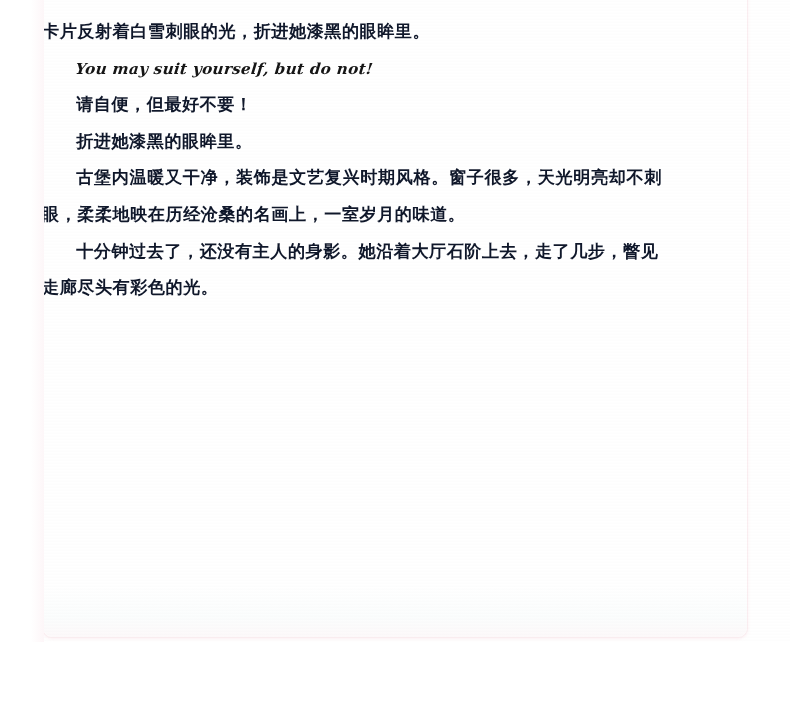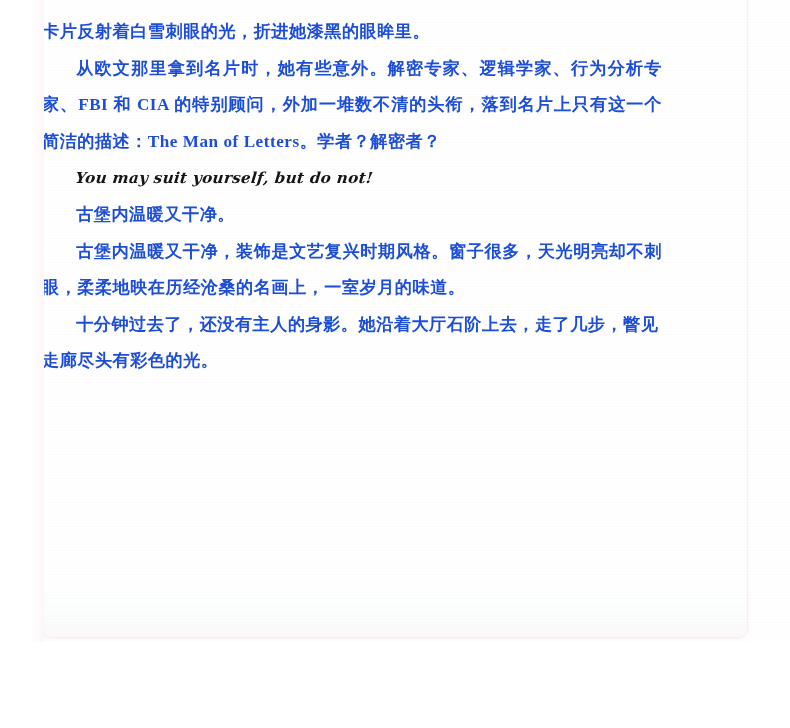--- a/index.html
+++ b/index.html
@@ -48,21 +48,21 @@
 
   .para {
     font-family: "Liberation Serif", "DejaVu Serif", serif;
     font-size: 17.1px;
     line-height: 36.6px;
     letter-spacing: 0.55px;
     text-align: justify;
     text-justify: inter-character;
     margin: 0;
     text-indent: 2em;
-    color: #1d4ed8;
+    color: #0f172a;
     font-weight: 600;
     -webkit-font-smoothing: none;
   }
   .para.first-line-cut {
     text-indent: 0;
   }
   .para:last-child { text-align: left; }
 
   .script-line {
     font-family: "DejaVu Serif", "Liberation Serif", serif;
@@ -123,30 +123,30 @@
 <body>
 
 <div id="book-page">
   <div id="page-inner-tint"></div>
 </div>
 
 <div id="text-body">
 
   <p class="para first-line-cut">卡片反射着白雪刺眼的光，折进她漆黑的眼眸里。</p>
 
-  <p class="para">从欧文那里拿到名片时，她有些意外。解密专家、逻辑学家、行为分析专家、FBI 和 CIA 的特别顾问，外加一堆数不清的头衔，落到名片上只有这一个简洁的描述：The Man of Letters。学者？解密者？</p>
 
 
 
 
 
   <p class="script-line">You may suit yourself, but do not!</p>
 
+  <p class="para">请自便，但最好不要！</p>
 
-  <p class="para">古堡内温暖又干净。</p>
+  <p class="para">折进她漆黑的眼眸里。</p>
 
 
   <p class="para">古堡内温暖又干净，装饰是文艺复兴时期风格。窗子很多，天光明亮却不刺眼，柔柔地映在历经沧桑的名画上，一室岁月的味道。</p>
 
   <p class="para">十分钟过去了，还没有主人的身影。她沿着大厅石阶上去，走了几步，瞥见走廊尽头有彩色的光。</p>
 
 </div>
 
 <div id="folio">002</div>
 

